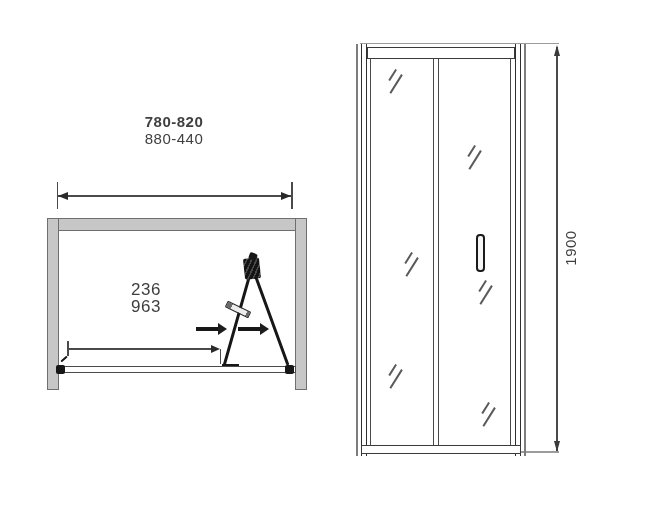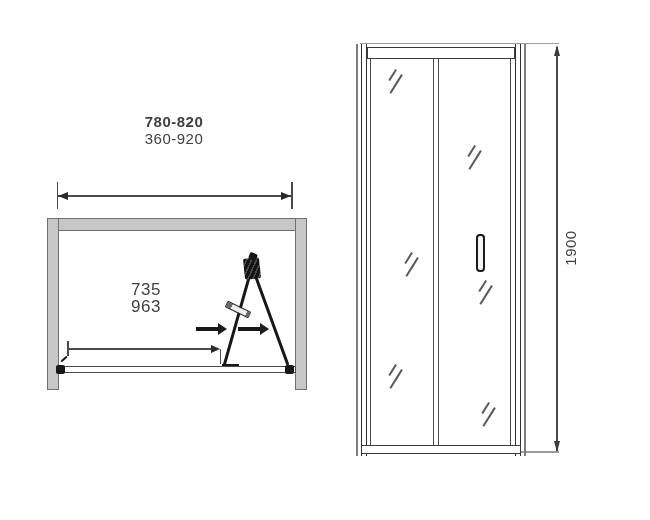--- a/index.html
+++ b/index.html
@@ -21,21 +21,21 @@
   .vline{position:absolute;background:#4a4a4a;width:1.3px;}
 </style>
 </head>
 <body>
 
 <div id="canvas">
 
   <div>
 
     <div class="txt" style="left:112px;top:113px;width:124px;font-size:15px;line-height:17px;font-weight:bold;">780-820</div>
-    <div class="txt" style="left:112px;top:130px;width:124px;font-size:15px;line-height:17px;">360-920</div>
+    <div class="txt" style="left:112px;top:130px;width:124px;font-size:15px;line-height:17px;">880-440</div>
 
     <div class="line" style="left:56.5px;top:182px;width:1.5px;height:27px;"></div>
     <div class="line" style="left:291px;top:182px;width:1.5px;height:27px;"></div>
     <div class="line" style="left:57px;top:195.4px;width:235px;height:1.5px;"></div>
     <div class="tri" style="left:58px;top:192.2px;border-top:4px solid transparent;border-bottom:4px solid transparent;border-right:10px solid #2a2a2a;"></div>
     <div class="tri" style="left:281px;top:192.2px;border-top:4px solid transparent;border-bottom:4px solid transparent;border-left:10px solid #2a2a2a;"></div>
 
     <div class="wall" style="left:47px;top:218px;width:260px;height:13px;"></div>
     <div class="wall" style="left:47px;top:218px;width:12px;height:172px;"></div>
     <div class="wall" style="left:295px;top:218px;width:12px;height:172px;"></div>
@@ -50,21 +50,21 @@
     <div class="abs" style="left:244px;top:258px;width:16px;height:21px;border-radius:2px;transform:rotate(-6deg);background:repeating-linear-gradient(120deg,#141414 0 3px,#4a4a4a 3px 4.5px);"></div>
     <div class="blackbar" style="left:249px;top:253px;width:8px;height:7px;transform:rotate(20deg);"></div>
     <div class="blackbar" style="left:222px;top:363.5px;width:17px;height:2.6px;border-radius:0;"></div>
     <div class="abs" style="left:225px;top:306px;width:26px;height:7px;transform:rotate(26deg);border:1.4px solid #2a2a2a;border-radius:1px;box-sizing:border-box;background:linear-gradient(90deg,#6a6a6a 0 5px,#ededed 5px 21px,#6a6a6a 21px);"></div>
 
     <div class="blackbar" style="left:196px;top:327.3px;width:22px;height:3.4px;border-radius:0;"></div>
     <div class="tri" style="left:218px;top:322.6px;border-top:6.2px solid transparent;border-bottom:6.2px solid transparent;border-left:9.5px solid #1d1d1d;"></div>
     <div class="blackbar" style="left:238px;top:327.3px;width:22px;height:3.4px;border-radius:0;"></div>
     <div class="tri" style="left:260px;top:322.6px;border-top:6.2px solid transparent;border-bottom:6.2px solid transparent;border-left:9.5px solid #1d1d1d;"></div>
 
-    <div class="txt" style="left:114px;top:281px;width:64px;font-size:17px;line-height:17px;">735</div>
+    <div class="txt" style="left:114px;top:281px;width:64px;font-size:17px;line-height:17px;">236</div>
     <div class="txt" style="left:114px;top:298px;width:64px;font-size:17px;line-height:17px;">963</div>
     <div class="line" style="left:67px;top:341px;width:1.6px;height:15px;"></div>
     <div class="line" style="left:68px;top:348px;width:146px;height:1.6px;"></div>
     <div class="tri" style="left:211px;top:345px;border-top:4px solid transparent;border-bottom:4px solid transparent;border-left:9.5px solid #2a2a2a;"></div>
     <div class="line" style="left:219.5px;top:349px;width:1.6px;height:15px;"></div>
   </div>
 
   <div>
 
     <div class="extline" style="left:360px;top:42.6px;width:199px;height:1.6px;"></div>

